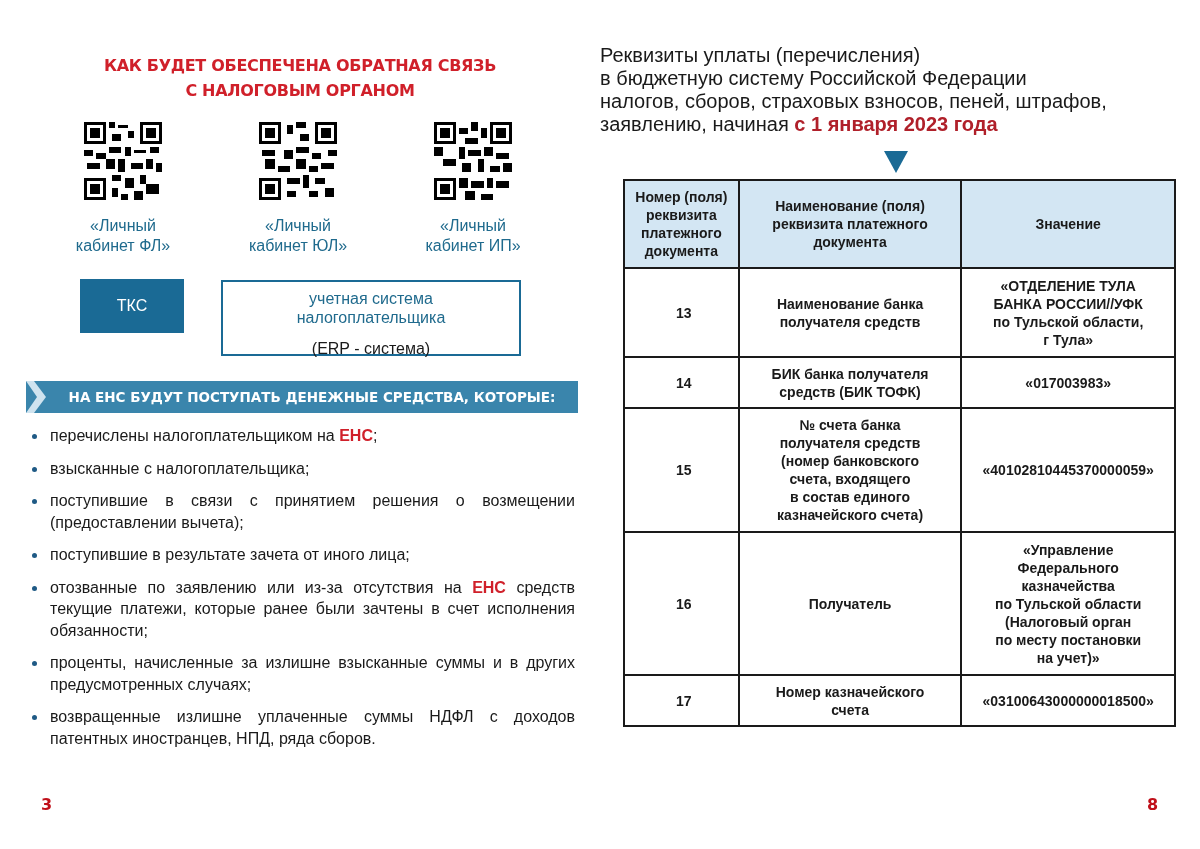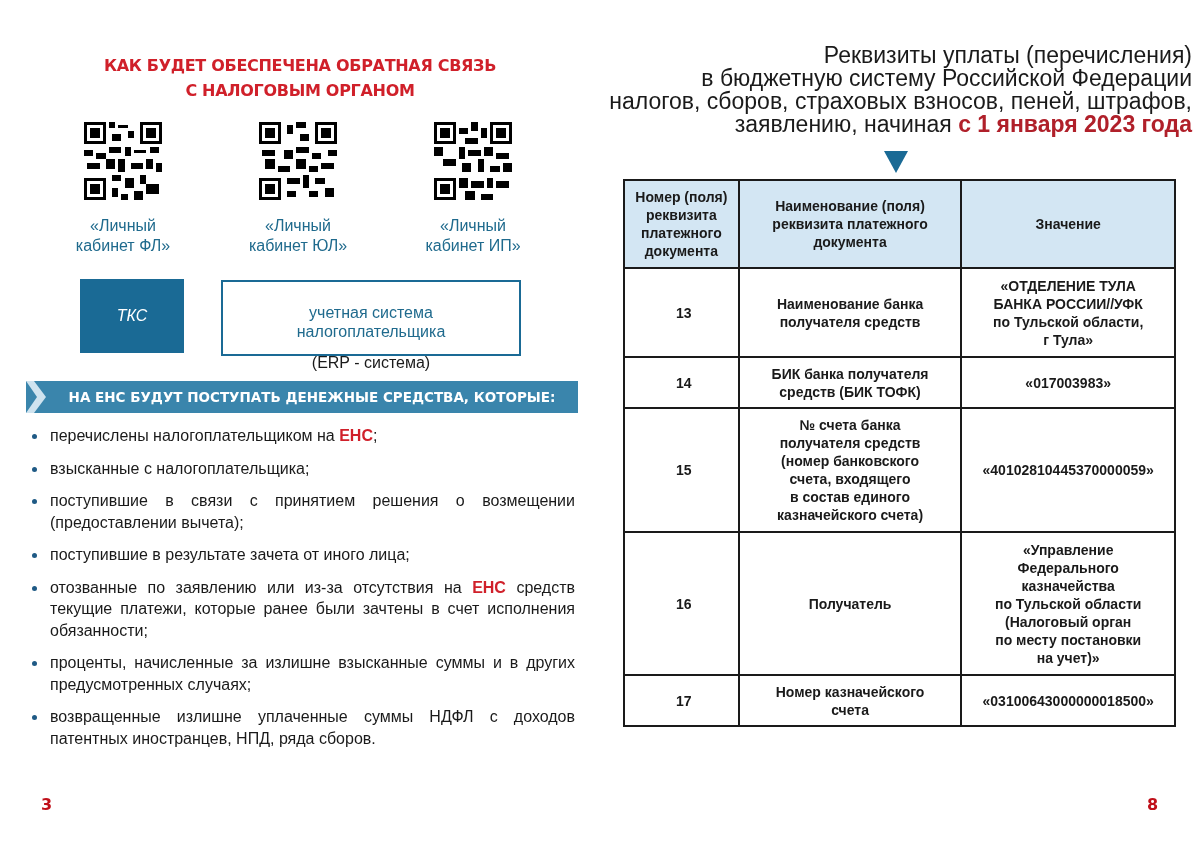--- a/index.html
+++ b/index.html
@@ -13,28 +13,28 @@
     color: #d0202a; font-weight: bold; font-size: 16px; line-height: 25px;
     font-family: "DejaVu Sans", sans-serif; letter-spacing: -0.3px;
   }
   .qr-row { position: absolute; top: 122px; left: 0; width: 600px; height: 140px; }
   .qr-item { position: absolute; width: 160px; text-align: center; }
   .qr-item .qr { width: 78px; height: 78px; margin: 0 auto; display: block; }
   .qr-item .qr-label {
     margin-top: 16px; color: #1f6a8d; font-size: 16px; line-height: 20px;
   }
   .tks-box {
-    position: absolute; left: 80px; top: 279px; width: 104px; height: 74px;
+    position: absolute; left: 80px; top: 279px; width: 104px; height: 54px;
     background: #1a6a95; color: #fff; font-size: 16px;
-    display: flex; align-items: center; justify-content: center; font-style: italic;
+    display: flex; align-items: center; justify-content: center;
   }
   .erp-box {
     position: absolute; left: 221px; top: 280px; width: 300px; height: 76px;
     border: 2px solid #1a6a95; background: #fff; text-align: center;
-    font-size: 16px; line-height: 19px; padding-top: 21px;
+    font-size: 16px; line-height: 19px; padding-top: 7px;
   }
   .erp-box .erp-l1, .erp-box .erp-l2 { color: #1f6a8d; display: block; }
   .erp-box .erp-l3 { color: #1a1a1a; display: block; margin-top: 12px; }
 
   .banner {
     position: absolute; left: 26px; top: 381px; width: 552px; height: 32px;
     background: #3a85ac; color: #fff;
     display: flex; align-items: center; justify-content: center;
     font-family: "DejaVu Sans", sans-serif; font-size: 13.5px; font-weight: bold;
     padding-left: 20px;
@@ -52,22 +52,22 @@
   }
   .bullets .hl { color: #d0202a; font-weight: bold; }
   .page-num {
     position: absolute; top: 795px; color: #c0101a; font-weight: bold; font-size: 16px;
     font-family: "DejaVu Sans", sans-serif;
   }
 
   
   .right-page { position: absolute; left: 600px; top: 0; width: 600px; height: 849px; }
   .right-title {
-    position: absolute; left: 0; top: 44px; width: 592px; text-align: right;
-    font-size: 23px; line-height: 23px; color: #1a1a1a;
+    position: absolute; left: 0; top: 44px; width: 592px; text-align: left;
+    font-size: 20px; line-height: 23px; color: #1a1a1a;
   }
   .right-title .red { color: #b0202a; font-weight: bold; }
   .down-arrow {
     position: absolute; left: 284px; top: 151px; width: 0; height: 0;
     border-left: 12px solid transparent; border-right: 12px solid transparent;
     border-top: 22px solid #1a6a95;
   }
   table.req {
     position: absolute; left: 23px; top: 179px; width: 553px;
     border-collapse: collapse; font-size: 14px;

